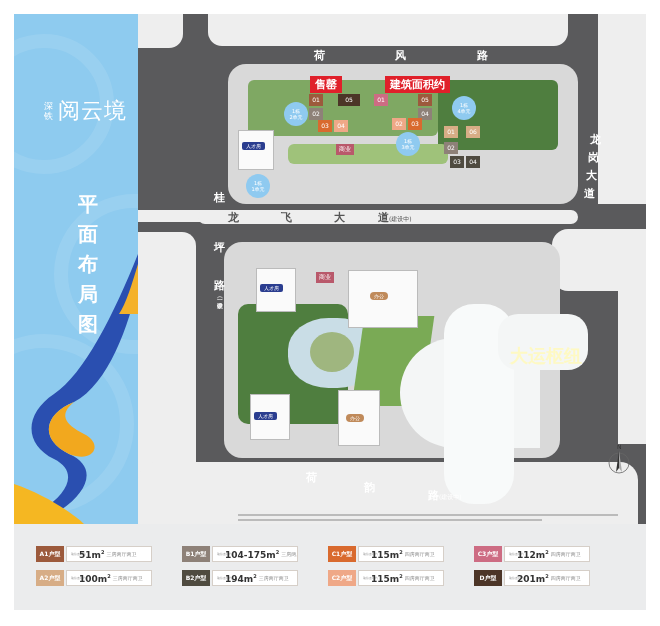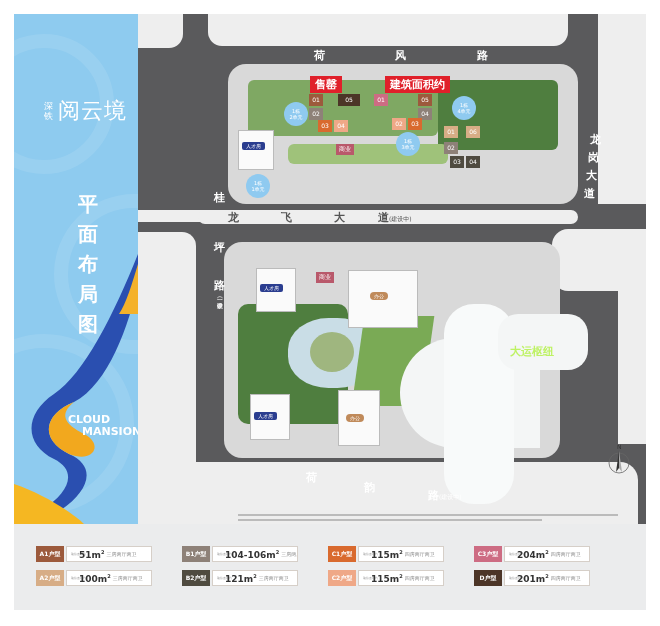--- a/index.html
+++ b/index.html
@@ -29,21 +29,21 @@
   .road-label { position: absolute; color: #fff; font-size: 11px; font-weight: bold; }
   .road-label.dark { color: #555; }
   .road-label small { font-size: 6px; font-weight: normal; }
   .sold-tag { position: absolute; background: #e0202a; color: #fff; font-weight: bold; font-size: 11px; padding: 1px 5px; }
   .unit { position: absolute; width: 14px; height: 12px; font-size: 6px; color: #fff; text-align: center; line-height: 12px; }
   .bldg-bubble { position: absolute; width: 24px; height: 24px; border-radius: 50%; background: #8fcaf0; color: #fff; font-size: 5px; text-align: center; display: flex; align-items: center; justify-content: center; line-height: 6px; }
   .biz-tag { position: absolute; background: #b9596b; color: #fff; font-size: 6px; padding: 1px 3px; }
   .talent-tag { position: absolute; background: #2a3d8f; color: #fff; font-size: 5px; padding: 1px 4px; border-radius: 2px; }
   .office-tag { position: absolute; background: #c08a5a; color: #fff; font-size: 5px; padding: 1px 4px; border-radius: 6px; }
   .hub { position: absolute; background: #f4f6f6; }
-  .hub-label { position: absolute; left: 372px; top: 330px; font-size: 11px; font-weight: bold; color: #bef264; }
+  .hub-label { position: absolute; left: 372px; top: 330px; font-size: 18px; font-weight: bold; color: #fef9c3; }
   .compass { position: absolute; left: 468px; top: 428px; width: 26px; height: 34px; }
   .note-lines { position: absolute; left: 100px; top: 500px; width: 380px; height: 10px; }
   .note-line { height: 2px; background: #bbbbbb; margin-bottom: 3px; }
 
   
   .legend { position: absolute; left: 14px; top: 534px; width: 632px; height: 76px; }
   .legend-grid { position: absolute; left: 22px; top: 12px; display: grid; grid-template-columns: repeat(4, 146px); grid-row-gap: 8px; grid-column-gap: 0; }
   .legend-item { display: flex; height: 16px; }
   .legend-swatch { width: 28px; height: 16px; color: #fff; font-size: 6px; font-weight: bold; display: flex; align-items: center; justify-content: center; }
   .legend-box { width: 86px; height: 16px; background: #fff; border: 1px solid #d6cfc8; margin-left: 2px; display: flex; align-items: center; padding-left: 4px; gap: 2px; white-space: nowrap; overflow: hidden; }
@@ -75,24 +75,20 @@
   </div>
 
   <div class="vertical-title">
     <div>平</div>
     <div>面</div>
     <div>布</div>
     <div>局</div>
     <div>图</div>
   </div>
 
-  <div class="cloud-text">
-    <span>CLOUD</span>
-    <span class="l2">MANSION</span>
-  </div>
 </div>
 
 <div class="map">
 
   <div class="blk" style="left:0;top:0;width:45px;height:34px;border-radius:0 0 14px 0;"></div>
   <div class="blk" style="left:70px;top:0;width:360px;height:32px;border-radius:0 0 14px 14px;"></div>
   <div class="blk" style="left:0;top:196px;width:200px;height:12px;"></div>
   <div class="blk" style="left:0;top:218px;width:58px;height:292px;border-radius:0 14px 0 0;"></div>
   <div class="blk" style="left:0;top:448px;width:500px;height:62px;border-radius:18px 18px 0 0;background:#eeeeee;"></div>
   <div class="blk" style="left:414px;top:215px;width:94px;height:62px;border-radius:16px 0 0 16px;"></div>
@@ -202,53 +198,53 @@
       <div class="legend-box">
         <span class="legend-prefix">建筑面积约</span>
         <span class="legend-area"><span>51m</span><sup>2</sup></span>
         <span class="legend-desc">三房两厅两卫</span>
       </div>
     </div>
     <div class="legend-item">
       <div class="legend-swatch" style="background:#8e8178;">B1户型</div>
       <div class="legend-box">
         <span class="legend-prefix">建筑面积约</span>
-        <span class="legend-area"><span>104-106m</span><sup>2</sup></span>
+        <span class="legend-area"><span>104-175m</span><sup>2</sup></span>
         <span class="legend-desc">三房两厅两卫</span>
       </div>
     </div>
     <div class="legend-item">
       <div class="legend-swatch" style="background:#d96a2e;">C1户型</div>
       <div class="legend-box">
         <span class="legend-prefix">建筑面积约</span>
         <span class="legend-area"><span>115m</span><sup>2</sup></span>
         <span class="legend-desc">四房两厅两卫</span>
       </div>
     </div>
     <div class="legend-item">
       <div class="legend-swatch" style="background:#cd6c83;">C3户型</div>
       <div class="legend-box">
         <span class="legend-prefix">建筑面积约</span>
-        <span class="legend-area"><span>204m</span><sup>2</sup></span>
+        <span class="legend-area"><span>112m</span><sup>2</sup></span>
         <span class="legend-desc">四房两厅两卫</span>
       </div>
     </div>
     <div class="legend-item">
       <div class="legend-swatch" style="background:#d7ad86;">A2户型</div>
       <div class="legend-box">
         <span class="legend-prefix">建筑面积约</span>
         <span class="legend-area"><span>100m</span><sup>2</sup></span>
         <span class="legend-desc">三房两厅两卫</span>
       </div>
     </div>
     <div class="legend-item">
       <div class="legend-swatch" style="background:#4f4b40;">B2户型</div>
       <div class="legend-box">
         <span class="legend-prefix">建筑面积约</span>
-        <span class="legend-area"><span>121m</span><sup>2</sup></span>
+        <span class="legend-area"><span>194m</span><sup>2</sup></span>
         <span class="legend-desc">三房两厅两卫</span>
       </div>
     </div>
     <div class="legend-item">
       <div class="legend-swatch" style="background:#efa887;">C2户型</div>
       <div class="legend-box">
         <span class="legend-prefix">建筑面积约</span>
         <span class="legend-area"><span>115m</span><sup>2</sup></span>
         <span class="legend-desc">四房两厅两卫</span>
       </div>

